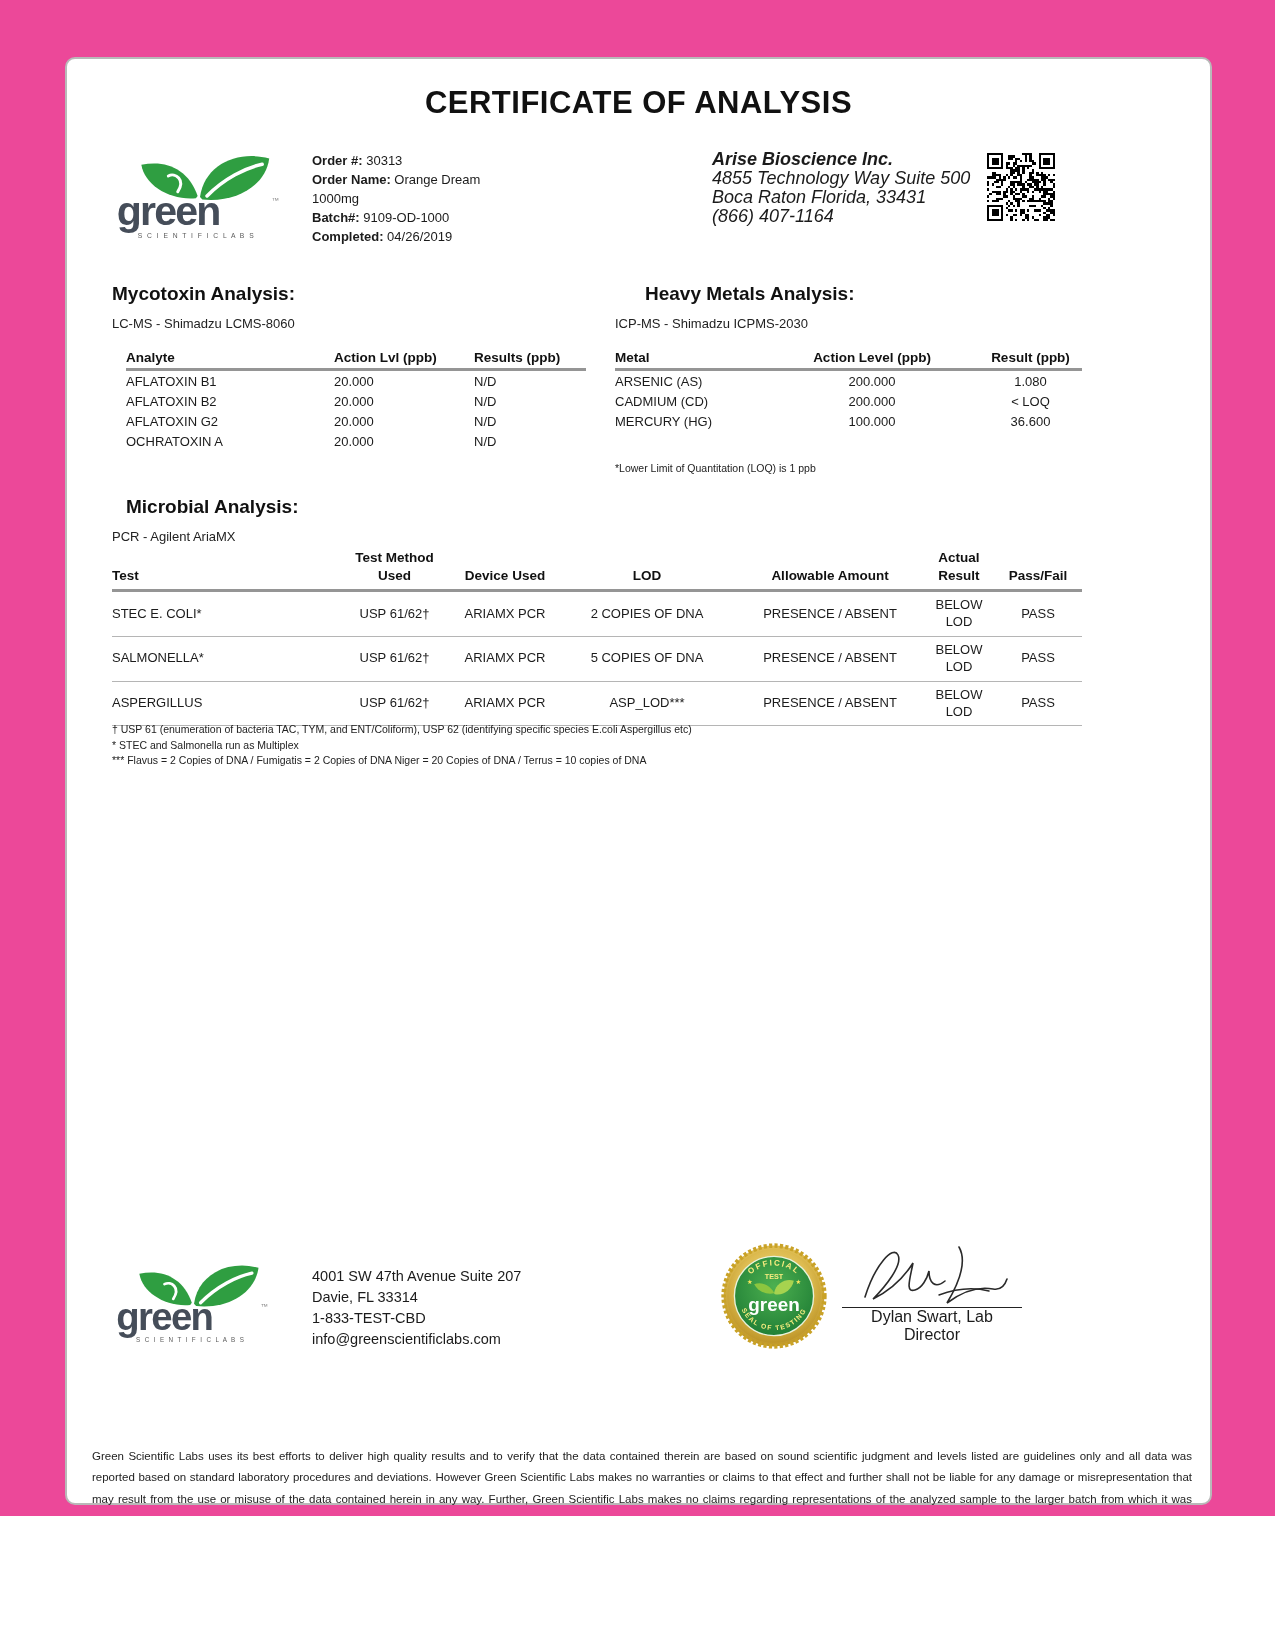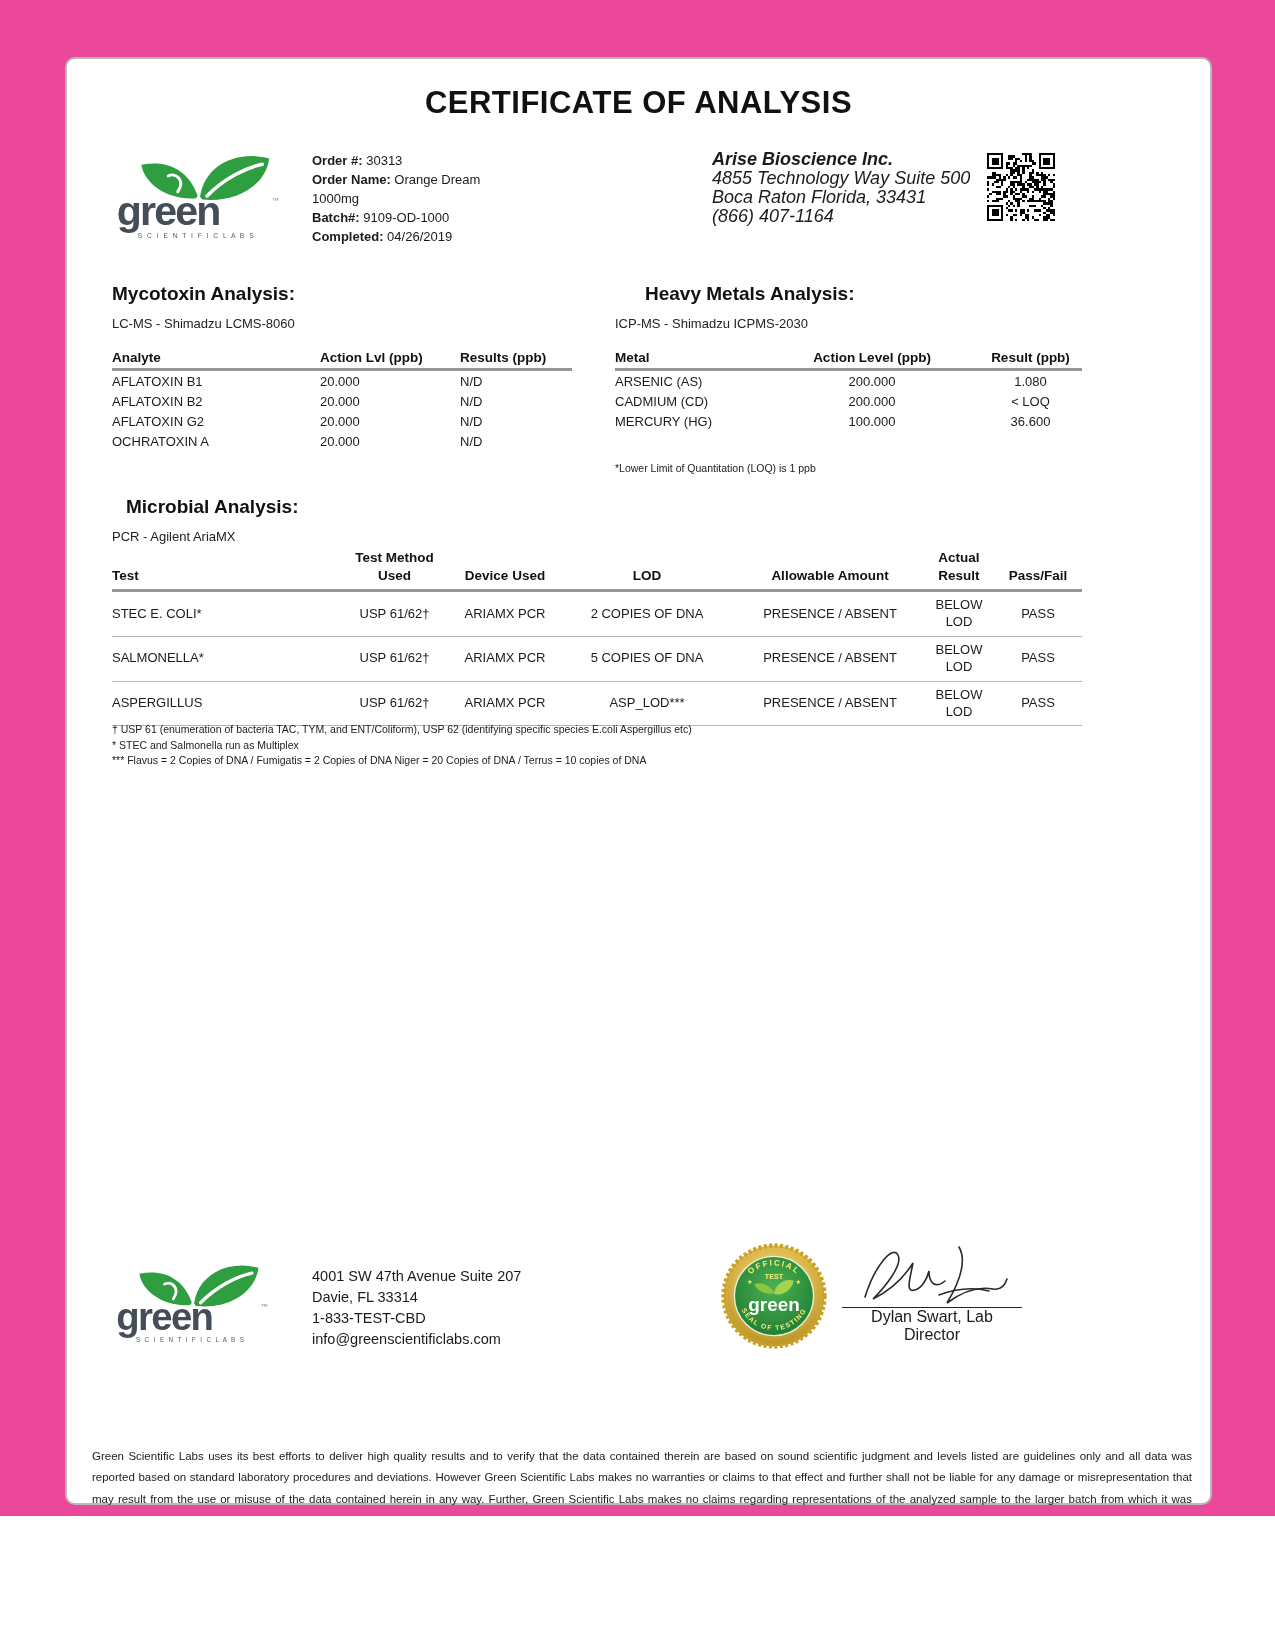--- a/index.html
+++ b/index.html
@@ -28,21 +28,21 @@
   
   .sec-heading { font-size:19px; font-weight:bold; color:#111; }
   .sec-method { font-size:13px; color:#222; }
 
   
   table { border-collapse:collapse; table-layout:fixed; }
   th { font-size:13.5px; font-weight:bold; text-align:left; vertical-align:bottom;
        border-bottom:3px solid #959595; padding:2px 0 3px 0; color:#111; }
   td { font-size:13px; padding:2.5px 0; color:#1b1b1b; }
 
-  .tbl-myco { left:45px; top:289px; width:460px; }
+  .tbl-myco { left:59px; top:289px; width:460px; }
   .tbl-heavy { left:548px; top:289px; width:467px; }
   .tbl-heavy th.cc, .tbl-heavy td:nth-child(2), .tbl-heavy td:nth-child(3) { text-align:center; }
   .loq-note { left:548px; top:403px; font-size:10.5px; color:#222; }
 
   .tbl-micro { left:45px; top:488px; width:970px; }
   .tbl-micro th { text-align:center; line-height:1.3; padding-bottom:5px; }
   .tbl-micro th:first-child { text-align:left; }
   .tbl-micro td { text-align:center; padding:5px 0; line-height:1.3; border-bottom:1.5px solid #b5b5b5; }
   .tbl-micro td:first-child { text-align:left; }
   .narrow { display:inline-block; max-width:96px; }

